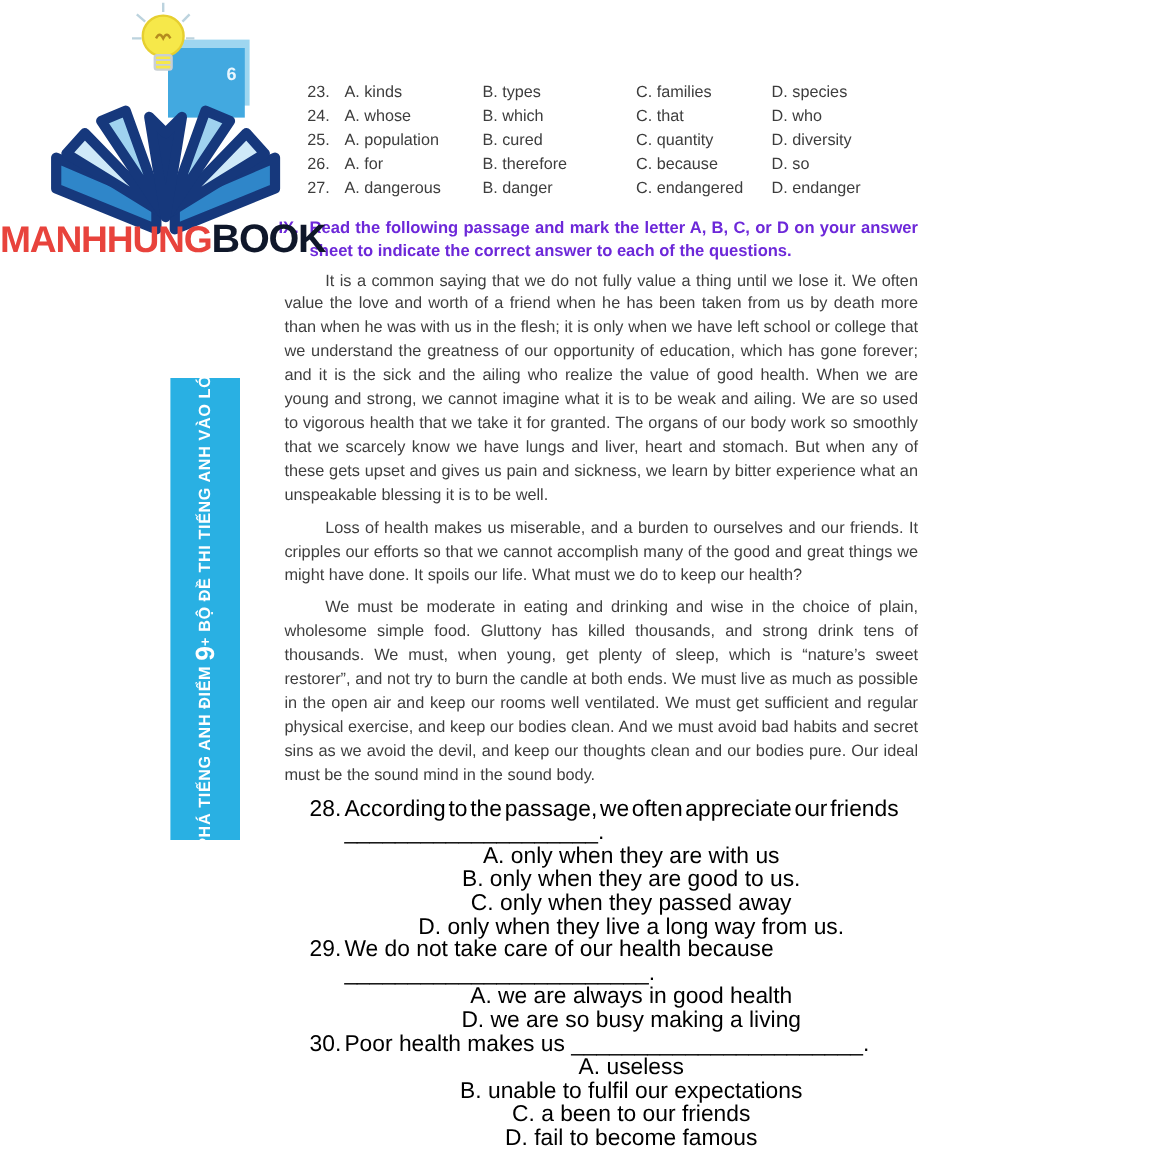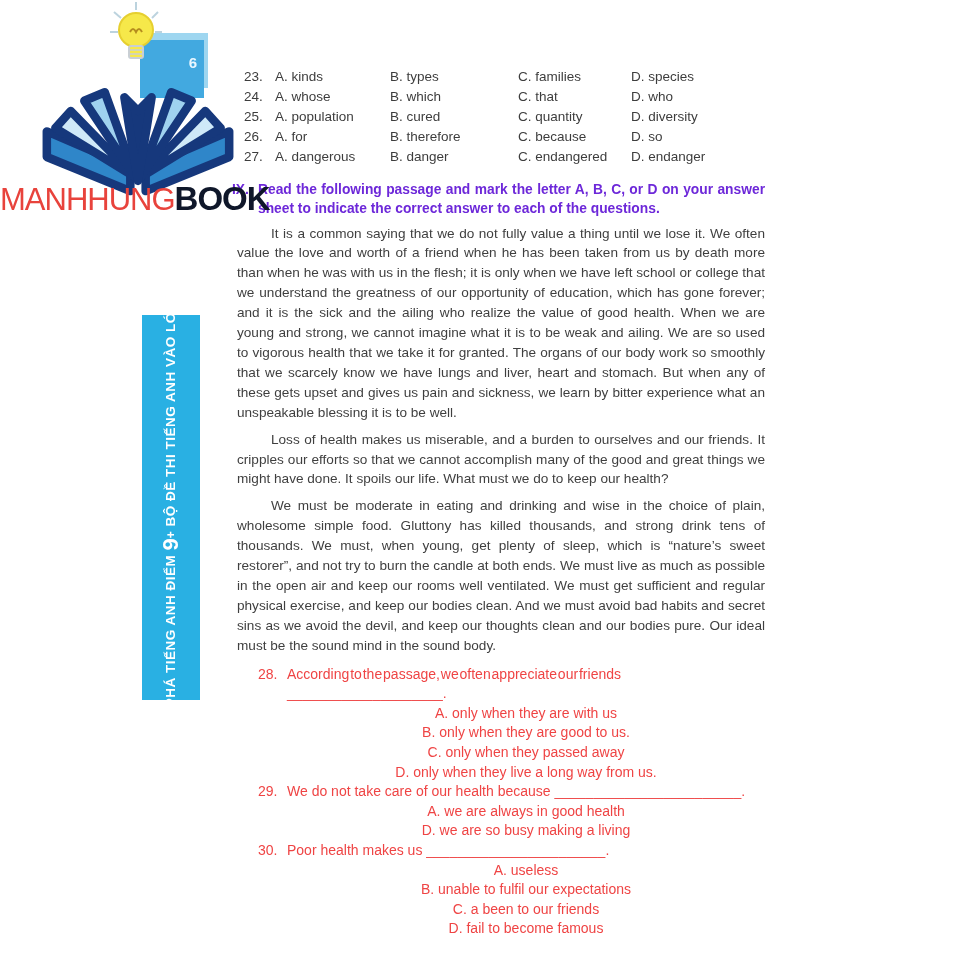--- a/index.html
+++ b/index.html
@@ -8,48 +8,48 @@
     font-family:"Liberation Sans",sans-serif;color:#404040;
   }
   
   .logo{position:absolute;left:0;top:0;width:270px;height:230px;z-index:5;}
   .badge-back{position:absolute;left:150px;top:33px;width:58px;height:55px;background:#9ed6f0;}
   .badge-front{position:absolute;left:140px;top:40px;width:64px;height:58px;background:#42a9e0;}
   .badge-num{position:absolute;right:7px;top:14px;color:#eaf7ff;font-weight:bold;font-size:15px;}
   .bulb{position:absolute;left:108px;top:2px;width:62px;height:66px;}
   .bookmark{position:absolute;left:40px;top:68px;width:196px;height:132px;}
   .brand{position:absolute;left:0px;top:180px;white-space:nowrap;}
-  .brand .b1{color:#e8433c;font-size:31px;font-weight:400;letter-spacing:-1px;}
+  .brand .b1{color:#e8433c;font-size:31px;font-weight:700;letter-spacing:-1px;}
   .brand .b2{color:#0f172a;font-size:33px;font-weight:800;letter-spacing:-1px;}
   
   .side-tab{
     position:absolute;left:142px;top:315px;width:58px;height:385px;background:#29b0e3;
     display:flex;align-items:center;justify-content:center;z-index:2;
   }
   .side-text{
     writing-mode:vertical-rl;transform:rotate(180deg);
     color:#ffffff;font-weight:bold;font-size:13.5px;letter-spacing:0.5px;white-space:nowrap;
   }
   .side-text .big{font-size:22px;letter-spacing:0;}
   .side-text .plus{font-size:12px;}
   
   .content{position:absolute;left:232px;top:0;width:533px;}
   .mc-grid{
-    margin-top:67px;margin-left:12px;
+    margin-top:67px;margin-left:24px;
     display:grid;grid-template-columns:31px 115px 128px 113px auto;
     font-size:13.5px;line-height:19.9px;color:#3d3d3d;
   }
   .heading{
     position:relative;margin-top:13px;padding-left:26px;
     color:#6d28d9;font-weight:bold;font-size:13.8px;line-height:19.5px;text-align:justify;
   }
   .heading .sec-num{position:absolute;left:0;top:0;}
   .passage{margin-top:5px;font-size:13.6px;line-height:19.9px;color:#3f3f3f;}
   .passage p{margin:0 0 7px 0;padding-left:5px;text-indent:34px;text-align:justify;}
-  .questions{font-size:14px;line-height:19.6px;color:#ef4444;margin-top:9px;}
+  .questions{font-size:19px;line-height:19.6px;color:#000000;margin-top:9px;}
   .question{position:relative;padding-left:55px;}
   .q-num{position:absolute;left:26px;top:0;}
   .q-stem{display:block;}
   .question:first-child .q-stem{word-spacing:-3px;}
   .q-opt{display:block;text-align:center;}
 </style>
 </head>
 <body>
 
 <div class="logo">

